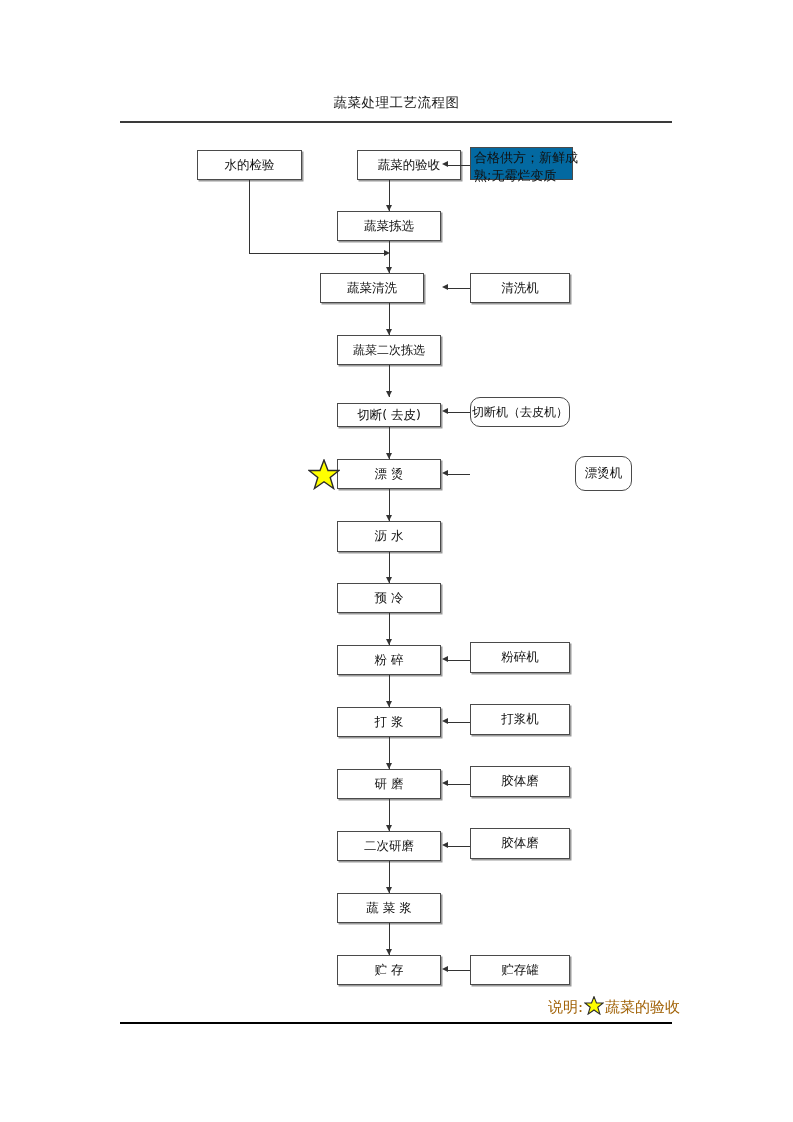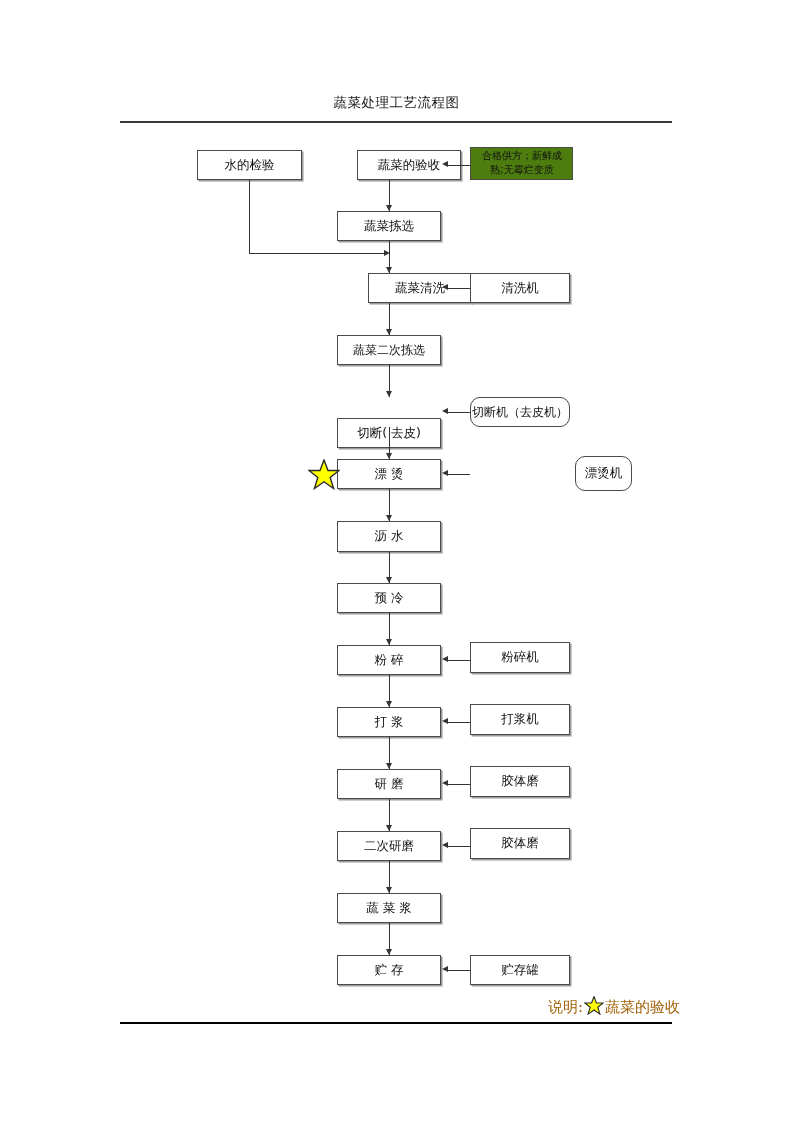--- a/index.html
+++ b/index.html
@@ -54,26 +54,26 @@
     box-shadow: 1.5px 1.5px 0 0 #9a9a9a;
   }
   .box.plain { box-shadow: none; border-radius: 10px; }
   .box-wide-text { font-size: 12px; }
 
   
   .note {
     position: absolute;
     box-sizing: border-box;
     border: 1px solid #4a4a4a;
-    background: #4d7c0f;
+    background: #0369a1;
     color: #111;
-    font-size: 10px;
+    font-size: 13px;
     line-height: 1.35;
     padding: 1px 2px 0 3px;
-    text-align: center;
+    text-align: left;
     overflow: visible;
   }
   .note div { white-space: nowrap; }
 
   
   .vline, .hline {
     position: absolute;
     background: #333;
   }
   .vline { width: 1px; }
@@ -149,40 +149,40 @@
   <div class="vline" style="left:389px; top:180px; height:31px;"></div>
   <div class="arrow-down" style="left:385.5px; top:205px;"></div>
 
   <div class="box" style="left:337px; top:211px; width:104px; height:30px;">
     <span>蔬菜拣选</span>
   </div>
 
   <div class="vline" style="left:389px; top:241px; height:32px;"></div>
   <div class="arrow-down" style="left:385.5px; top:267px;"></div>
 
-  <div class="box" style="left:320px; top:273px; width:104px; height:30px;margin-left:48px;">
+  <div class="box" style="left:320px; top:273px; width:104px; height:30px;">
     <span>蔬菜清洗</span>
   </div>
   <div class="box" style="left:470px; top:273px; width:100px; height:30px;">
     <span>清洗机</span>
   </div>
   <div class="hline" style="left:448px; top:287.5px; width:22px;"></div>
   <div class="arrow-left" style="left:442px; top:284px;"></div>
 
   <div class="vline" style="left:389px; top:303px; height:32px;"></div>
   <div class="arrow-down" style="left:385.5px; top:329px;"></div>
 
   <div class="box" style="left:337px; top:335px; width:104px; height:30px;">
     <span class="box-wide-text">蔬菜二次拣选</span>
   </div>
 
   <div class="vline" style="left:389px; top:365px; height:32px;"></div>
   <div class="arrow-down" style="left:385.5px; top:391px;"></div>
 
-  <div class="box" style="left:337px; top:418px; width:104px; height:30px;">
+  <div class="box" style="left:337px; top:403px; width:104px; height:24px;">
     <span>切断( 去皮)</span>
   </div>
   <div class="box plain" style="left:470px; top:397px; width:100px; height:30px;">
     <span class="box-wide-text">切断机（去皮机）</span>
   </div>
   <div class="hline" style="left:448px; top:411.5px; width:22px;"></div>
   <div class="arrow-left" style="left:442px; top:408px;"></div>
 
   <div class="vline" style="left:389px; top:427px; height:32px;"></div>
   <div class="arrow-down" style="left:385.5px; top:453px;"></div>

